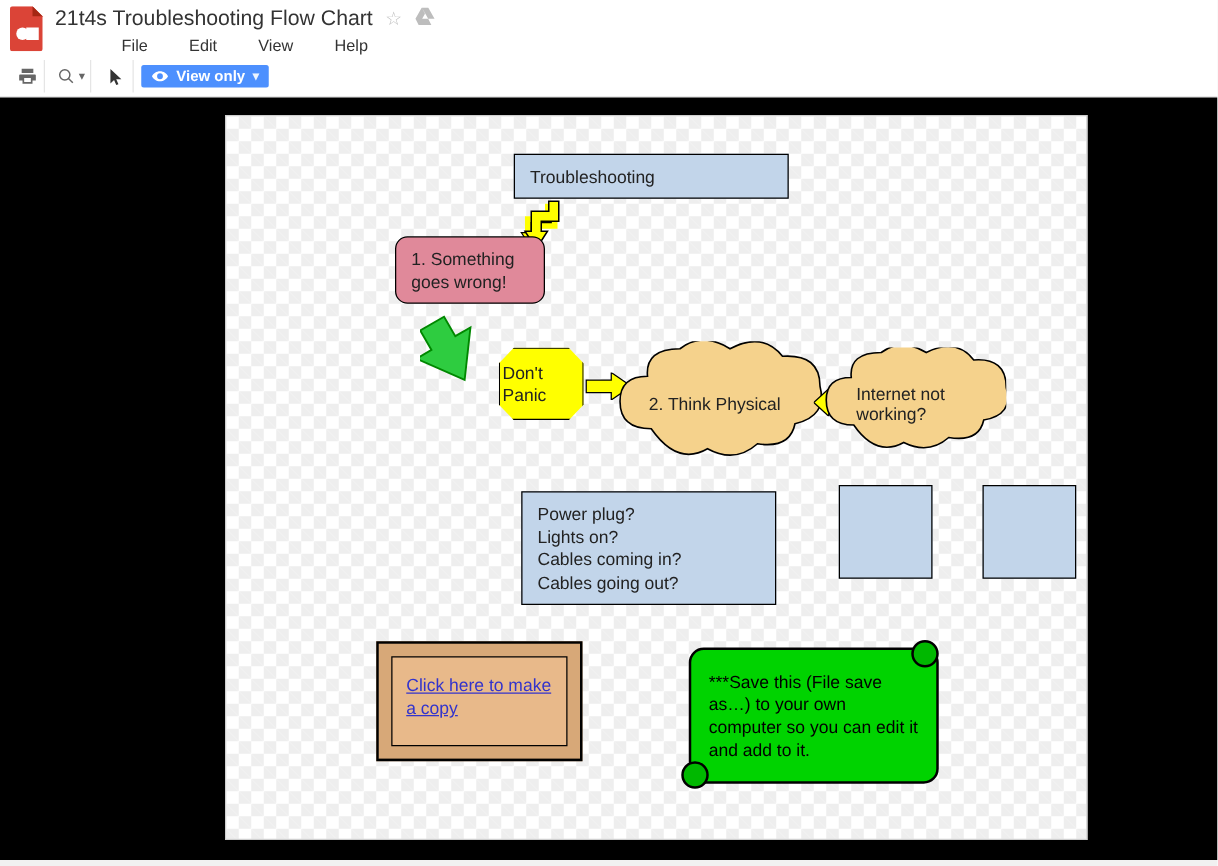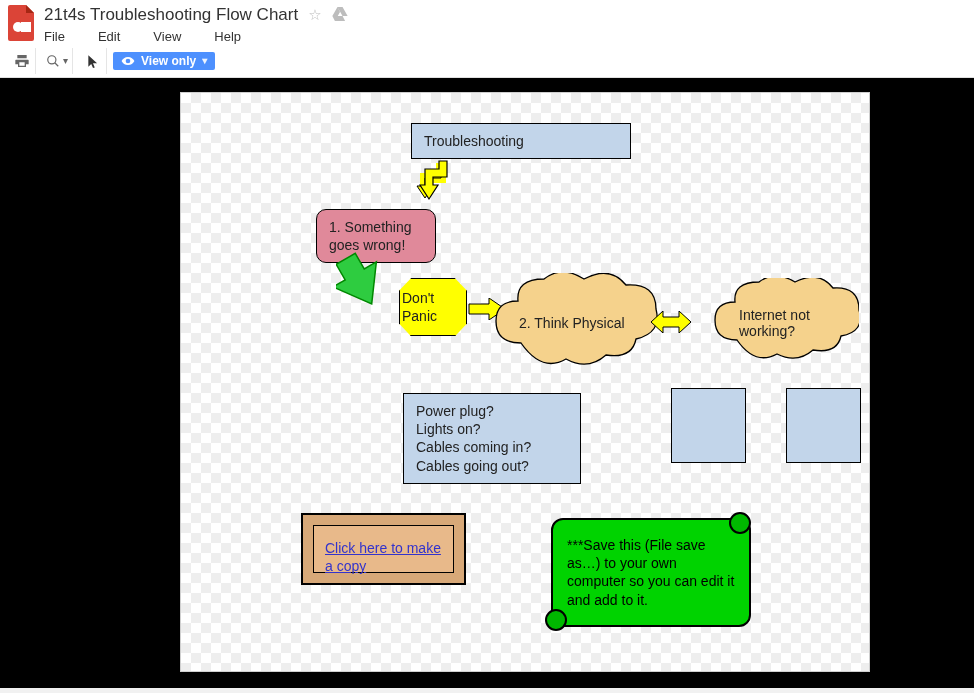--- a/index.html
+++ b/index.html
@@ -18,21 +18,21 @@
   .titlebar {
     display: flex;
     align-items: flex-start;
     padding: 5px 8px 0 8px;
     background: #fff;
   }
   .doc-icon {
     width: 28px; height: 36px;
     margin-right: 8px;
   }
-  .title-area { display: flex; flex-direction: column; }
+  .title-area { display: flex; flex-direction: column; align-items: center; }
   .title-row { display: flex; align-items: center; gap: 10px; font-size: 17px; color:#333;}
   .title-row .star, .title-row .drive { color:#bdbdbd; font-size:15px;}
   .menu-row { display: flex; gap: 33px; font-size: 13px; color:#333; margin-top:4px;}
   .menu-row span { cursor: pointer; }
 
   .toolbar {
     display: flex;
     align-items: center;
     gap: 6px;
     padding: 4px 8px;
@@ -214,21 +214,21 @@
       <path d="M24 5 L24 14 L8 14 L8 28" fill="none" stroke="#000" stroke-width="1" transform="translate(12,0)" opacity="0"></path>
 
       <path d="M25 3 h10 v17 h-17 v10 l-10 -2 0 0" opacity="0"></path>
     </svg>
 
     <svg class="arrow" style="left:236px; top:66px;" width="34" height="44">
       <path d="M22 2 h8 v16 h-16 v10 h6 l-10 14 -10-14 h6 v-18 h16 z" transform="translate(0,0)" fill="#ffff00" stroke="#000" stroke-width="1.2" opacity="0"></path>
       <path d="M24 2 v16 h-14 v8 h5 l-9 14 -9-14 h5 v-16 h14 v-8 z" transform="translate(6,0)" fill="#ffff00" stroke="#000" stroke-width="1.2"></path>
     </svg>
 
-    <div class="node pinkbox" style="left:135px; top:116px; width:120px;">1. Something goes wrong!</div>
+    <div class="node pinkbox" style="left:135px; top:96px; width:120px;">1. Something goes wrong!</div>
 
     <svg class="arrow" style="left:155px; top:158px;" width="70" height="55">
       <path d="M10 0 h22 v18 h14 l-25 34 -25-34 h14 z" transform="rotate(-30 30 25)" fill="#2ecc40" stroke="#008800" stroke-width="1.5"></path>
     </svg>
 
     <div class="node panic" style="left:218px; top:185px; width:68px;">Don't Panic</div>
 
     <svg class="arrow" style="left:286px; top:205px;" width="40" height="22">
       <path d="M2 6 h20 v-6 l16 11 -16 11 v-6 h-20 z" fill="#ffff00" stroke="#000"></path>
     </svg>
@@ -240,38 +240,38 @@
       </svg>
       <div class="cloud-text">
           <span>2. Think Physical</span>
         </div>
     </div>
 
     <svg class="arrow" style="left:470px; top:218px;" width="40" height="22">
       <path d="M0 11 l12 -11 v6 h16 v-6 l12 11 -12 11 v-6 h-16 v6 z" fill="#ffff00" stroke="#000"></path>
     </svg>
 
-    <div class="cloud-wrap" style="left:528px; top:185px; width:150px; height:90px;">
+    <div class="cloud-wrap" style="left:474px; top:185px; width:150px; height:90px;">
       <svg width="150" height="90" viewBox="0 0 150 90">
         <path d="M28 62 q-22 0 -22 -20 q0 -18 20 -18 q-2 -20 24 -20 q16 -12 36 0 q24 -12 38 6
                  q26 -2 26 22 q6 22 -18 26 q-4 18 -28 14 q-16 14 -36 4 q-22 12 -40 -14 z" fill="#f5d28c" stroke="#000" stroke-width="1.3"></path>
       </svg>
       <div class="cloud-text" style="padding-left:30px;">
           <span>Internet not working?</span>
         </div>
     </div>
 
-    <div class="node bluebox" style="left:222px; top:300px; width:178px; white-space:pre-line;">Power plug?
+    <div class="node bluebox" style="left:236px; top:300px; width:204px; white-space:pre-line;">Power plug?
 Lights on?
 Cables coming in?
 Cables going out?</div>
 
     <div class="node bluebox" style="left:490px; top:295px; width:75px; height:75px;"></div>
     <div class="node bluebox" style="left:605px; top:295px; width:75px; height:75px;"></div>
 
-    <div class="node plaque" style="left:120px; top:420px; width:165px; height:72px; position:absolute;">
+    <div class="node plaque" style="left:120px; top:420px; width:165px; height:96px; position:absolute;">
       <a href="#">Click here to make a copy</a>
     </div>
 
     <div class="node scroll" style="left:370px; top:425px; width:200px;">***Save this (File save as…)  to your own computer so you can edit it and add to it.</div>
 
   </div>
 </div>
 
 </body></html>

